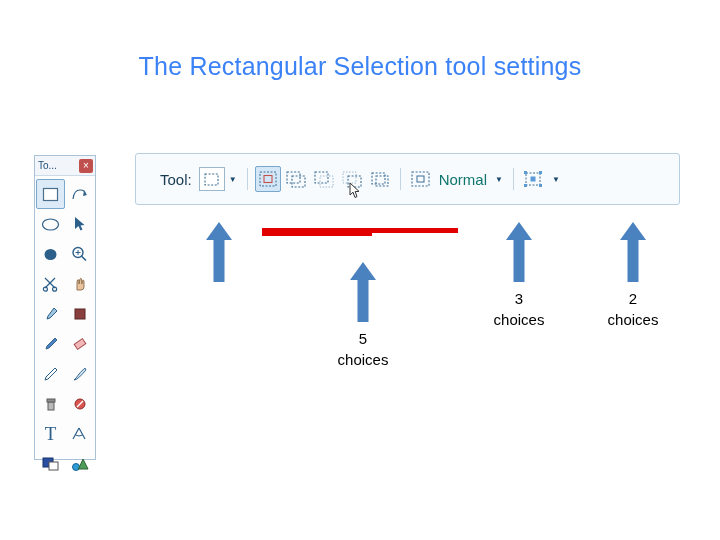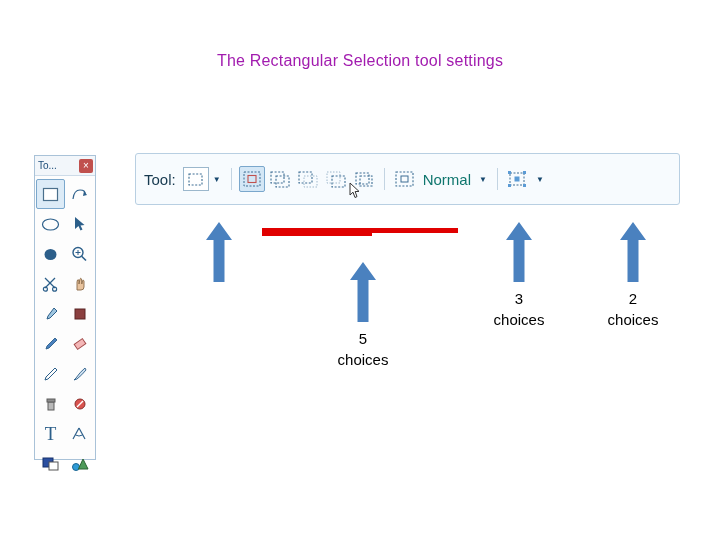--- a/index.html
+++ b/index.html
@@ -7,22 +7,22 @@
     width:720px;height:540px;
     background:#ffffff;
     font-family:"Liberation Sans", sans-serif;
     position:relative;
     overflow:hidden;
   }
   .slide-title{
     position:absolute;
     left:0;top:52px;width:720px;
     text-align:center;
-    font-size:16px;
-    color:#a21caf;
+    font-size:25px;
+    color:#3b82f6;
     letter-spacing:0.2px;
   }
 
   
   .palette{
     position:absolute;
     left:34px;top:155px;
     width:62px;height:305px;
     border:1px solid #a9c2d8;
     background:#fdfdfd;
@@ -67,21 +67,21 @@
   
   .toolbar{
     position:absolute;
     left:135px;top:153px;
     width:545px;height:52px;
     border:1px solid #b8cfe2;
     border-radius:3px;
     background:#f7fbfe;
     box-sizing:border-box;
     display:flex;align-items:center;
-    padding:0 8px;
+    padding:0 24px;
   }
   .tb-label{
     font-size:15px;color:#16394f;
     margin-right:7px;
   }
   .tb-box{
     width:26px;height:24px;
     border:1px solid #9bb7cc;
     background:#ffffff;
     box-sizing:border-box;

